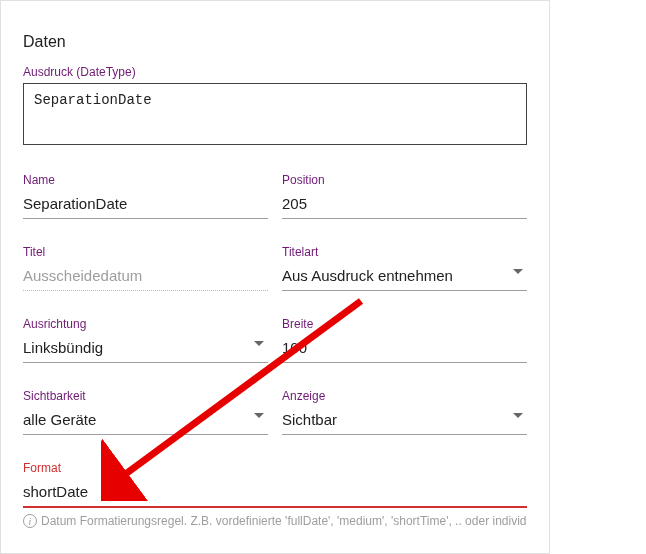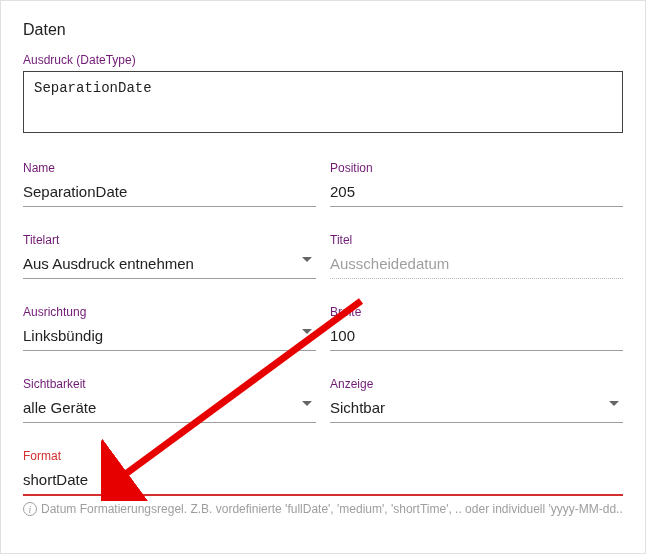--- a/index.html
+++ b/index.html
@@ -7,22 +7,22 @@
     font-family: "Helvetica Neue", Arial, sans-serif;
     background: #fff;
     padding: 0;
     width: 646px;
     height: 554px;
     position: relative;
     color: #212121;
   }
   .panel {
     border: 1px solid #e0e0e0;
-    padding: 20px 22px 22px 22px;
-    width: 646px;
+    padding: 32px 22px 22px 22px;
+    width: 550px;
     height: 554px;
     position: relative;
     overflow: hidden;
   }
   .section-title {
     font-size: 16px;
     color: #212121;
     margin-bottom: 14px;
   }
   .field-label {
@@ -140,29 +140,29 @@
       <input class="input-line" value="SeparationDate" style="">
     </div>
     <div class="col">
       <label class="field-label">Position</label>
       <input class="input-line" value="205" style="">
     </div>
   </div>
 
   <div class="row">
     <div class="col">
-      <label class="field-label">Titelart</label>
-      <div class="select-wrap">
-        <div class="select-disp">Aus Ausdruck entnehmen</div>
-        <div class="caret"></div>
-      </div>
-    </div>
-    <div class="col">
       <label class="field-label">Titel</label>
       <input class="input-line dotted" disabled="" value="Ausscheidedatum" style="">
+    </div>
+    <div class="col">
+      <label class="field-label">Titelart</label>
+      <div class="select-wrap">
+        <div class="select-disp">Aus Ausdruck entnehmen</div>
+        <div class="caret"></div>
+      </div>
     </div>
   </div>
 
   <div class="row">
     <div class="col">
       <label class="field-label">Ausrichtung</label>
       <div class="select-wrap">
         <div class="select-disp">Linksbündig</div>
         <div class="caret"></div>
       </div>

